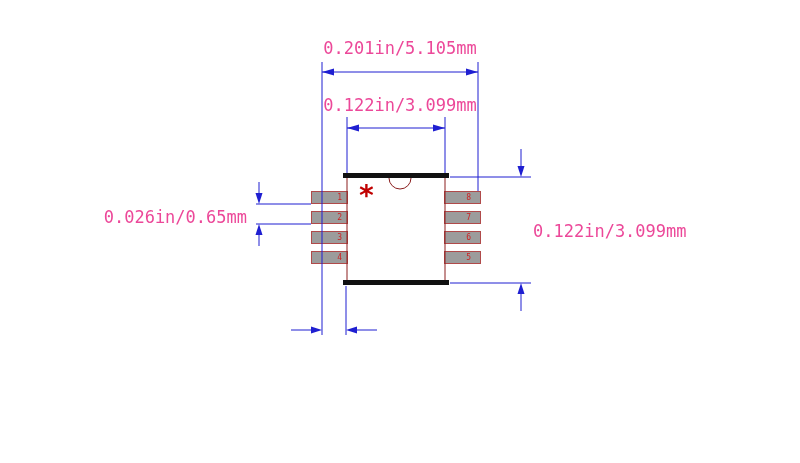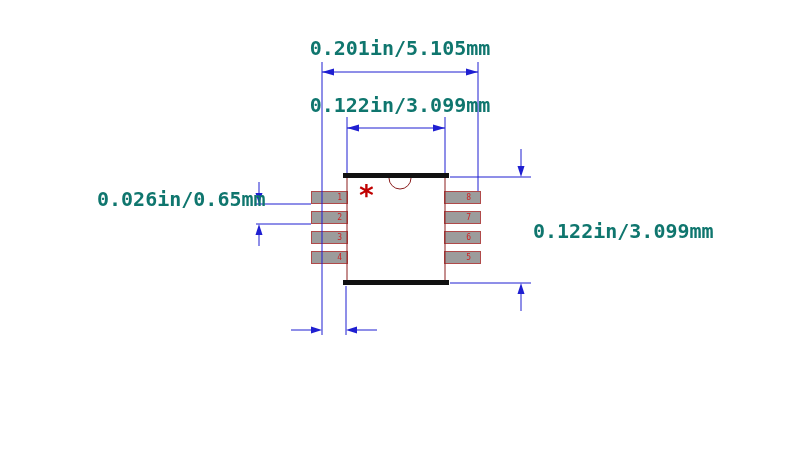--- a/index.html
+++ b/index.html
@@ -10,22 +10,22 @@
   .stage svg{position:absolute;left:0;top:0;z-index:3;}
   .pad{
     position:absolute;width:37px;height:13px;background:#9c9c9c;
     border:1px solid #b04a4a;box-sizing:border-box;z-index:1;
     display:flex;align-items:center;justify-content:flex-end;
   }
   .pad.left{left:311px;padding-right:5px;}
   .pad.right{left:444px;padding-right:9px;}
   .pin-num{font-size:8px;line-height:8px;color:#cc2222;}
   .dim-label{
-    position:absolute;color:#0f766e;font-size:20px;line-height:19px;
-    z-index:4;white-space:nowrap;font-weight:bold;
+    position:absolute;color:#ec4899;font-size:17px;line-height:19px;
+    z-index:4;white-space:nowrap;
   }
   .center{text-align:center;}
   .right-align{text-align:right;}
   .marker{
     position:absolute;left:358px;top:182px;color:#c00000;font-size:28px;
     font-weight:bold;line-height:28px;z-index:4;
   }
 </style>
 </head>
 <body>
@@ -102,18 +102,18 @@
       <polygon points="346,330 357,326.5 357,333.5" stroke="none"></polygon>
     </g>
   </svg>
 
   <div class="marker">*</div>
 
   <div class="dim-label center" style="left:300px;top:39px;width:200px;">0.201in/5.105mm</div>
 
   <div class="dim-label center" style="left:300px;top:96px;width:200px;">0.122in/3.099mm</div>
 
-  <div class="dim-label right-align" style="left:97px;top:190px;width:150px;">0.026in/0.65mm</div>
+  <div class="dim-label right-align" style="left:97px;top:208px;width:150px;">0.026in/0.65mm</div>
 
   <div class="dim-label" style="left:533px;top:222px;">0.122in/3.099mm</div>
 
 
 </div>
 
 </body></html>

